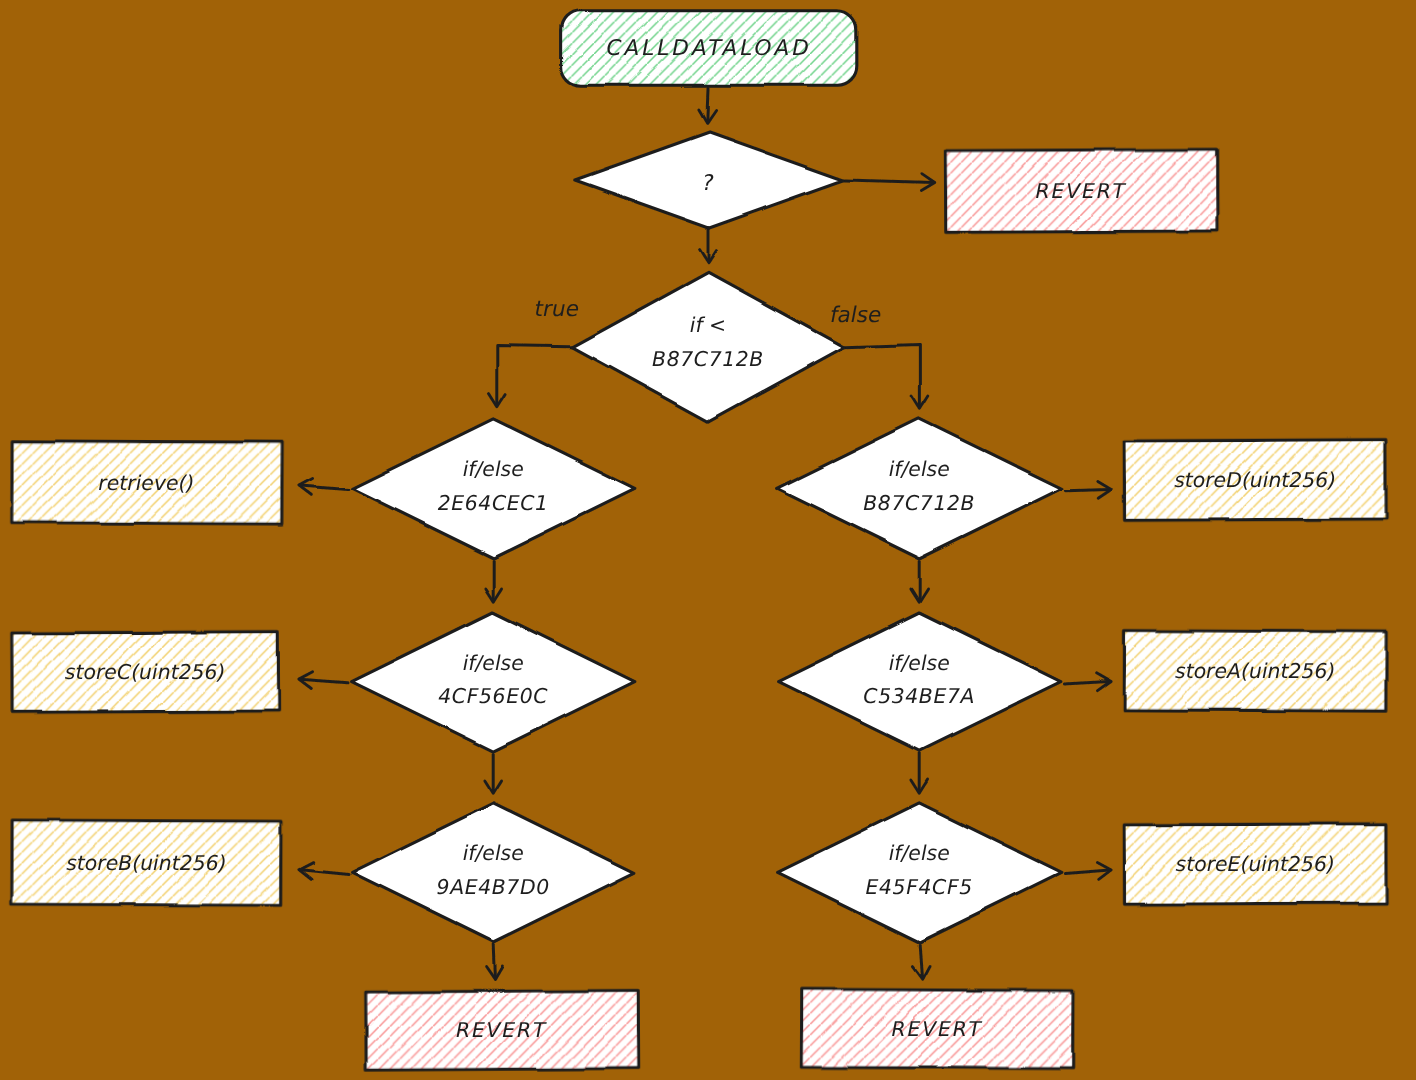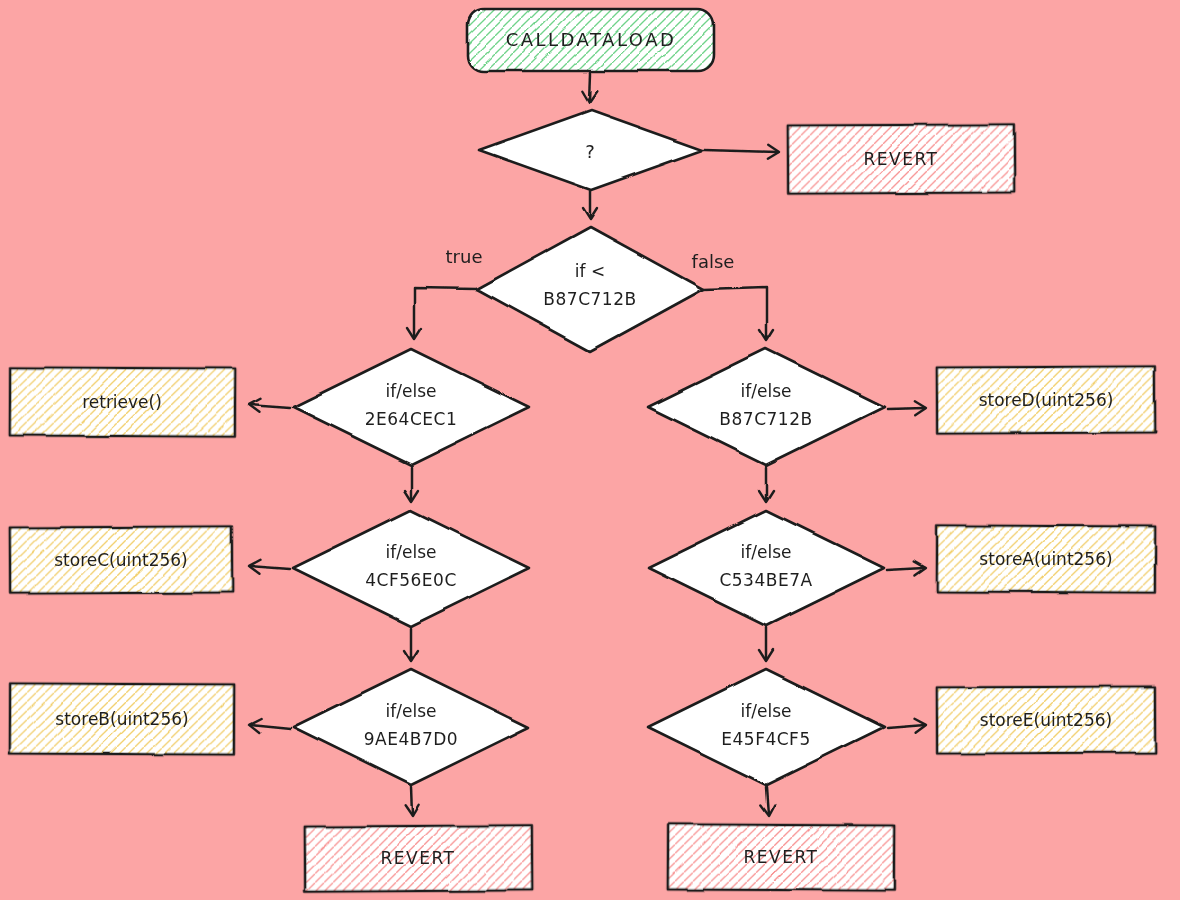--- a/index.html
+++ b/index.html
@@ -1,16 +1,16 @@
 <!DOCTYPE html>
 <html><head>
 <meta charset="utf-8">
 <style>
   html,body{margin:0;padding:0;background:#ffffff;}
-  .canvas{position:relative;width:1180px;height:900px;background:#fca5a5;overflow:hidden;}
+  .canvas{position:relative;width:1180px;height:900px;background:#a16207;overflow:hidden;font-style:italic;}
   svg{display:block;}
   text{font-family:"DejaVu Sans", sans-serif;fill:#1e1e1e;}
   .shape{stroke:#1e1e1e;stroke-width:2.6;stroke-linejoin:round;stroke-linecap:round;}
   .plain{fill:#ffffff;}
   .arrow{fill:none;stroke:#1e1e1e;stroke-width:2.5;stroke-linejoin:round;stroke-linecap:round;}
   .t-node{font-size:17px;}
   .t-hex{font-size:17px;letter-spacing:0.5px;}
   .t-caps{font-size:18px;letter-spacing:2.5px;}
   .t-revert{font-size:17px;letter-spacing:1.5px;}
   .t-edge{font-size:18px;}

